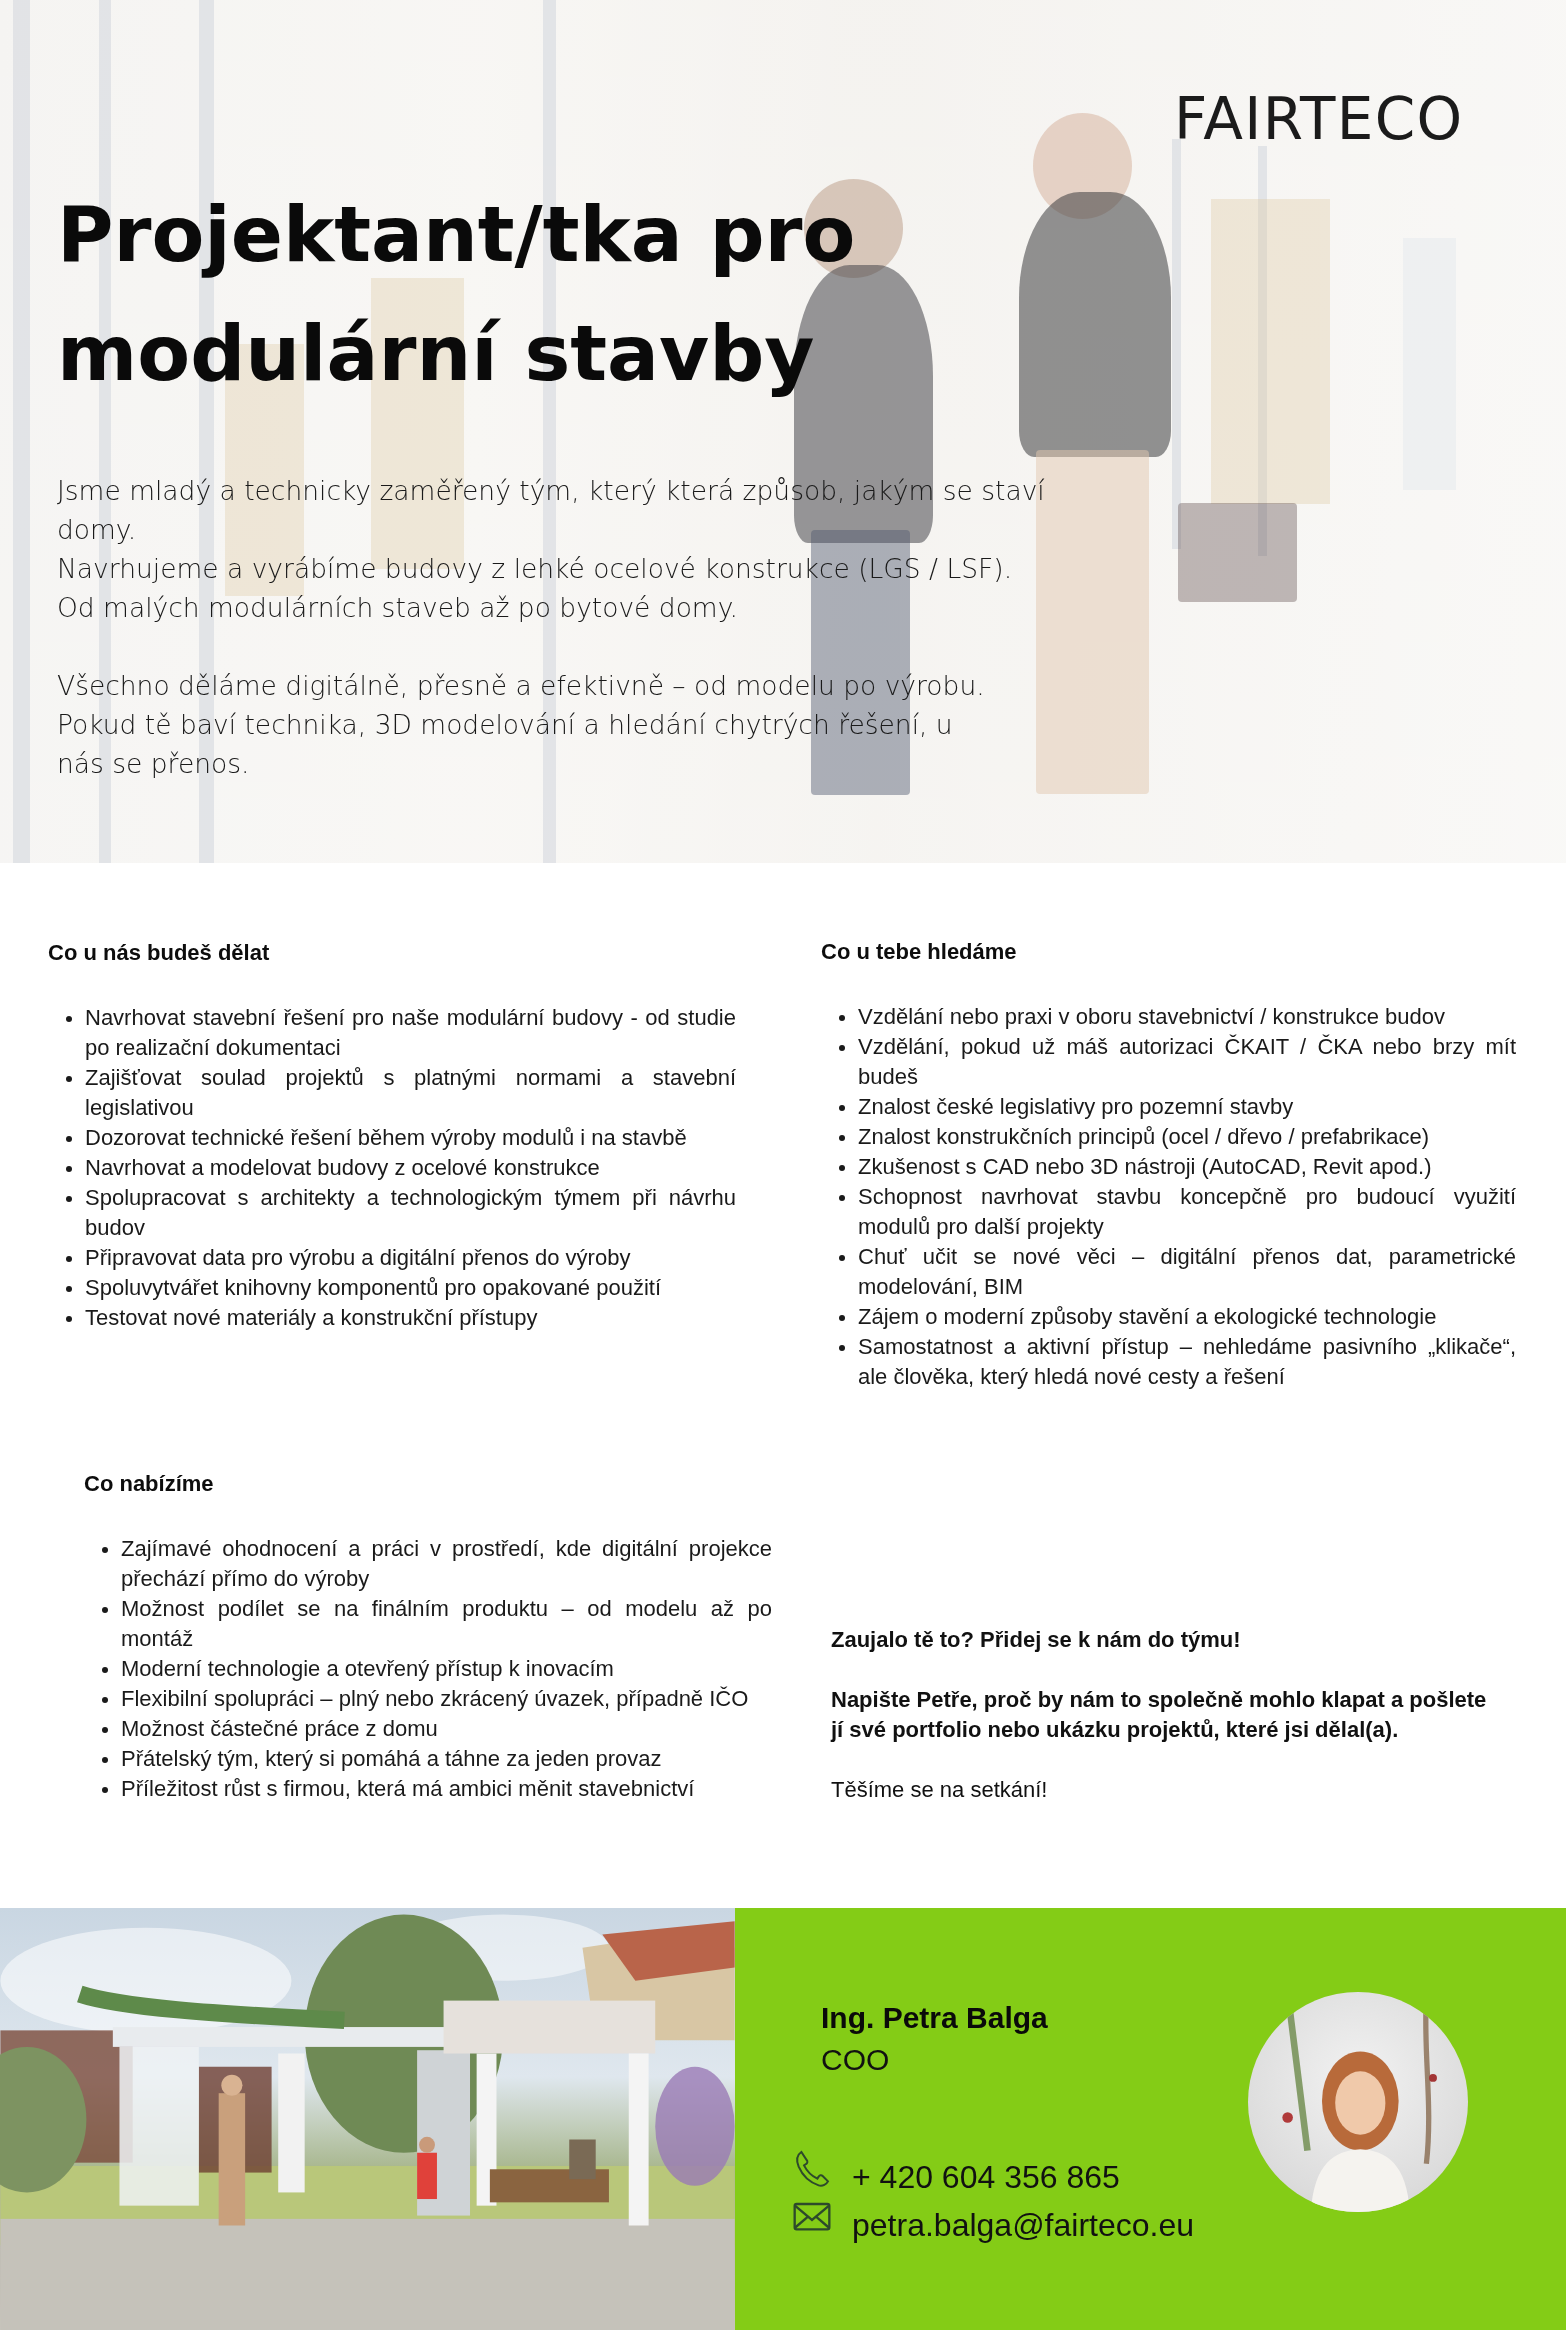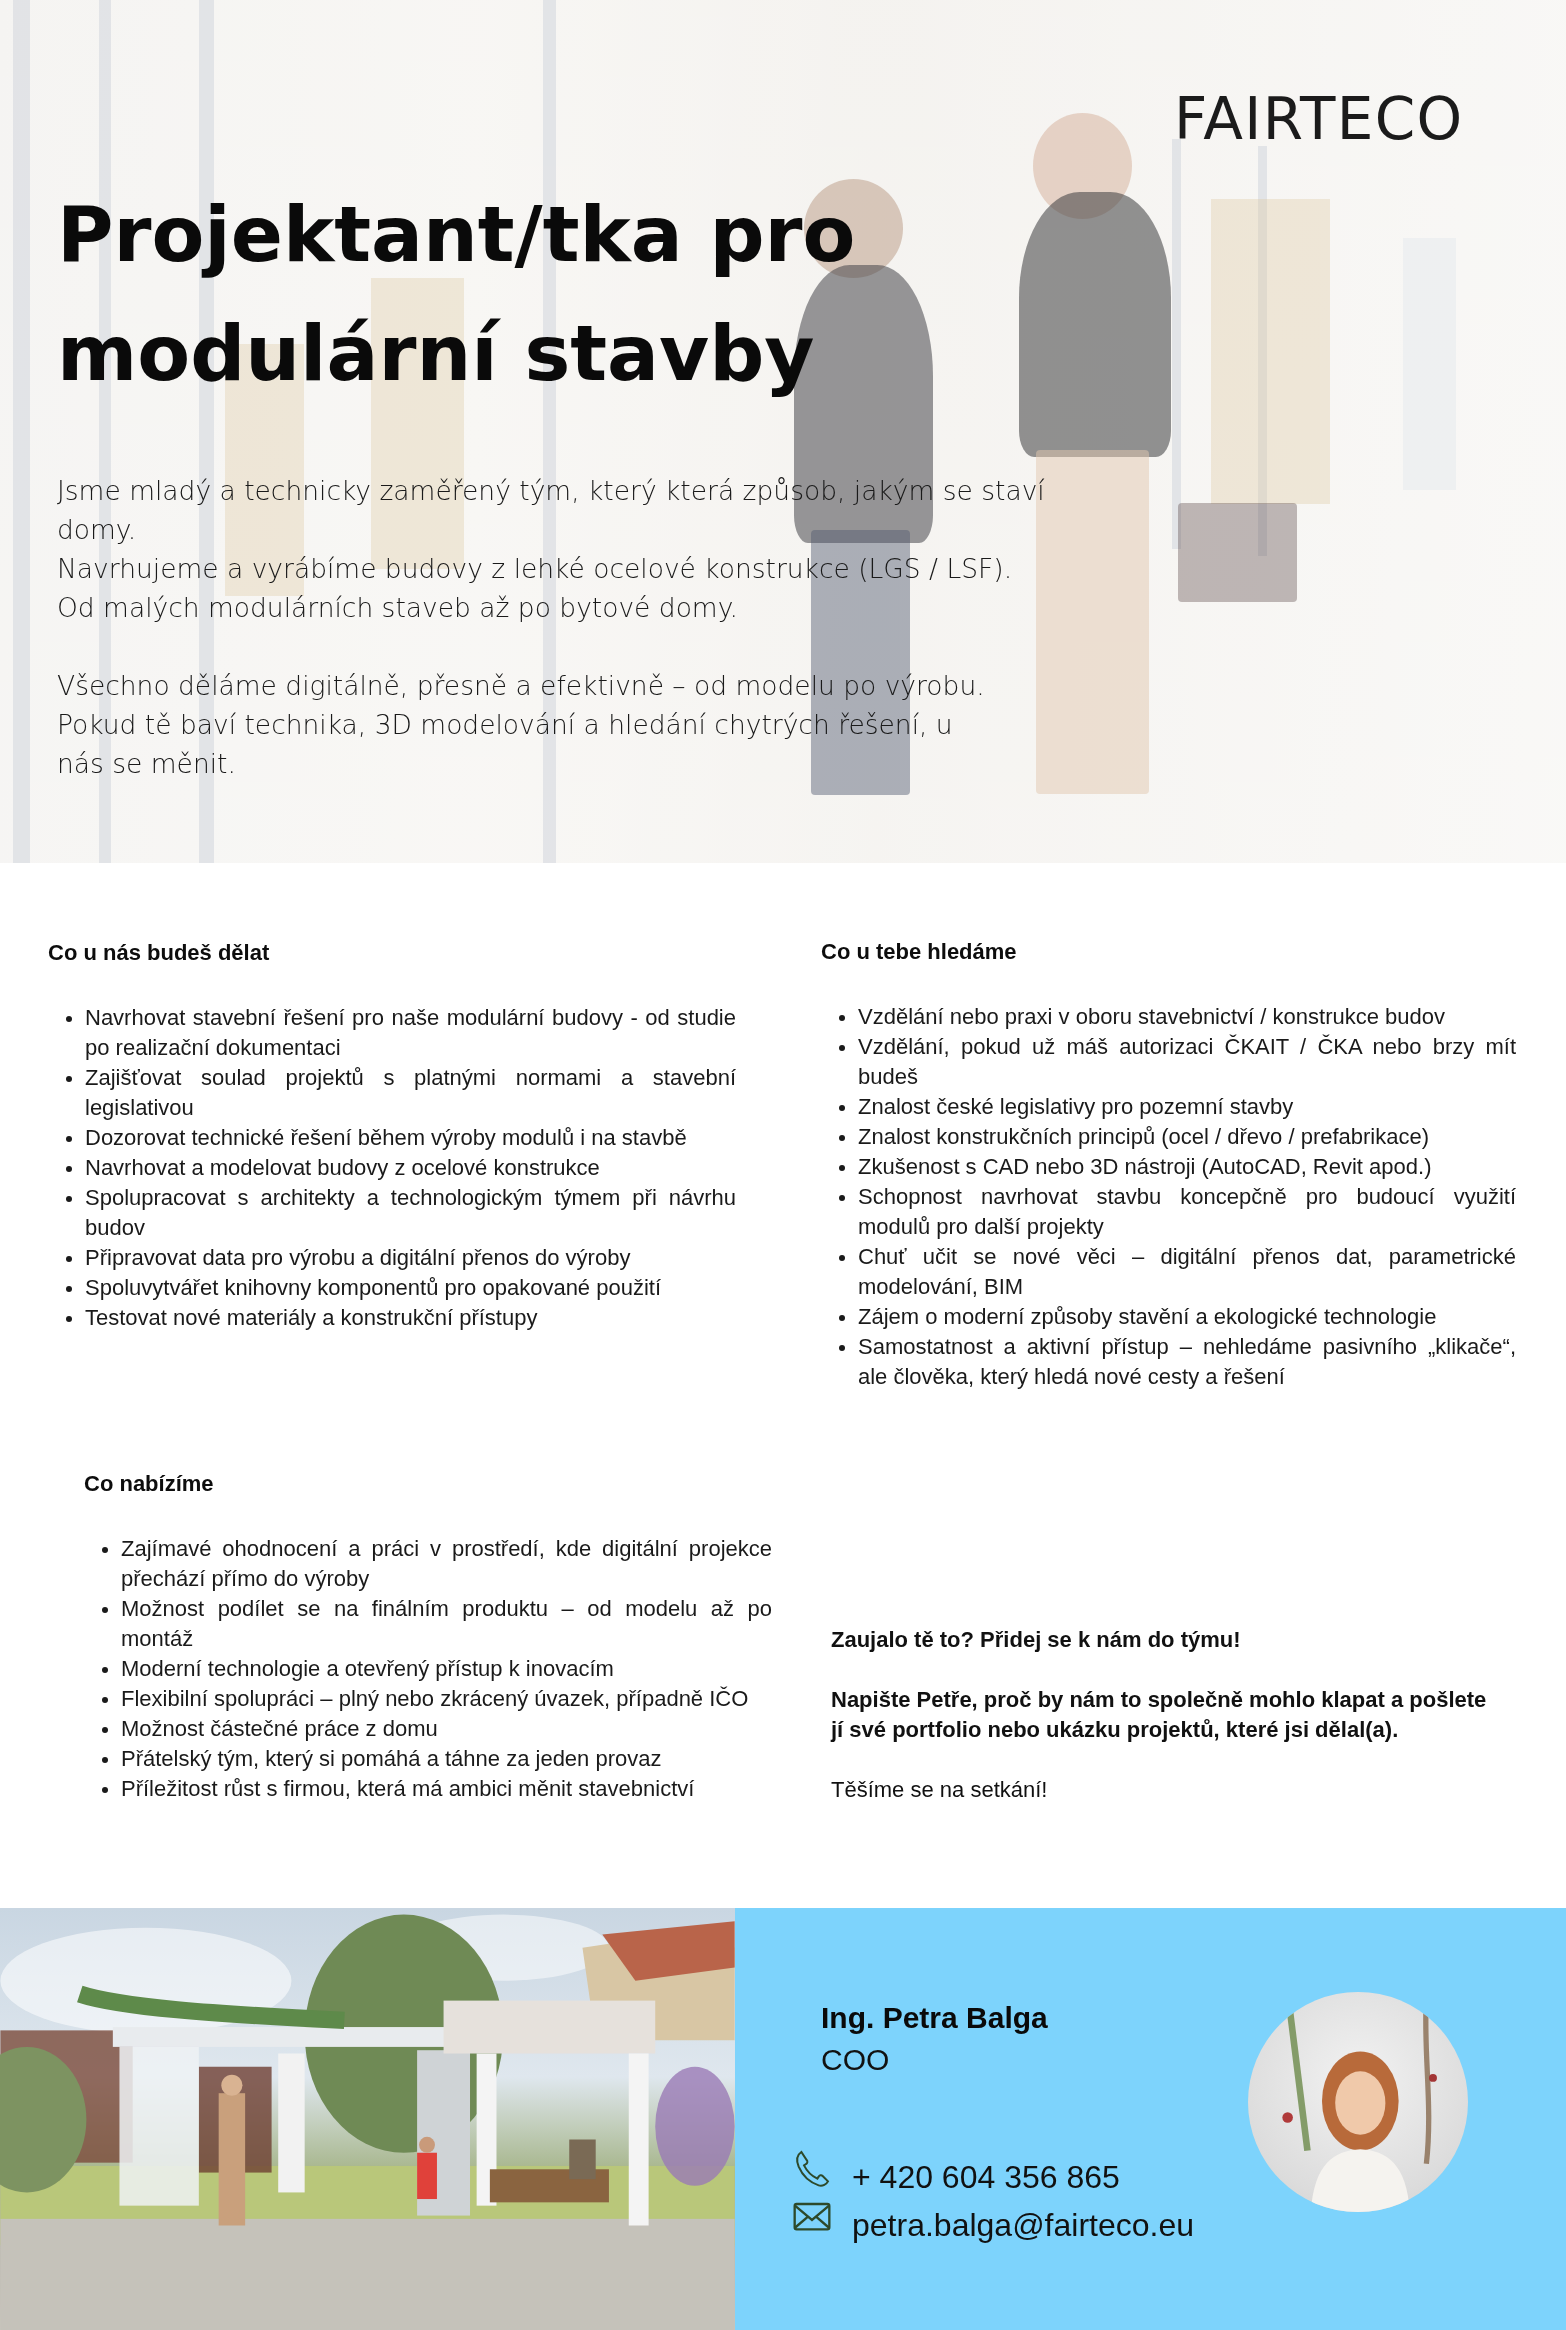--- a/index.html
+++ b/index.html
@@ -61,21 +61,21 @@
   .cta .gap { height: 30px; }
 
   
   .render {
     position: absolute; left: 0; top: 1908px; width: 735px; height: 422px;
     overflow: hidden;
     background: linear-gradient(180deg, #c9d6e2 0%, #dfe7ee 40%, #a8b78e 62%, #b8b6ae 78%, #c9c6be 100%);
   }
   .contact {
     position: absolute; left: 735px; top: 1908px; width: 832px; height: 422px;
-    background: #7dd3fc;
+    background: #84cc16;
   }
   .c-name { position: absolute; left: 86px; top: 93px; font-size: 30px; font-weight: bold; color: #0a0a0a; }
   .c-role { position: absolute; left: 86px; top: 135px; font-size: 30px; color: #111; font-weight: normal; }
   .c-row { position: absolute; left: 57px; display: flex; align-items: flex-end; gap: 20px; font-size: 32px; color: #111; }
   .c-phone { top: 240px; }
   .c-mail  { top: 288px; }
   .c-row svg { width: 40px; height: 40px; }
   .avatar {
     position: absolute; left: 513px; top: 84px; width: 220px; height: 220px;
     border-radius: 50%; overflow: hidden;
@@ -115,21 +115,21 @@
 
   <div class="intro">
     <p>
       <span>Jsme mladý a technicky zaměřený tým, který která způsob, jakým se staví domy.</span>
       <span>Navrhujeme a vyrábíme budovy z lehké ocelové konstrukce (LGS / LSF).</span>
       <span>Od malých modulárních staveb až po bytové domy.</span>
     </p>
     <p>
       <span>Všechno děláme digitálně, přesně a efektivně – od modelu po výrobu.</span>
       <span>Pokud tě baví technika, 3D modelování a hledání chytrých řešení, u</span>
-      <span>nás se měnit.</span>
+      <span>nás se přenos.</span>
     </p>
   </div>
 </section>
 
 <section class="section s1">
   <h3>Co u nás budeš dělat</h3>
   <ul>
     <li>Navrhovat stavební řešení pro naše modulární budovy - od studie po realizační dokumentaci</li>
     <li>Zajišťovat soulad projektů s platnými normami a stavební legislativou</li>
     <li>Dozorovat technické řešení během výroby modulů i na stavbě</li>

